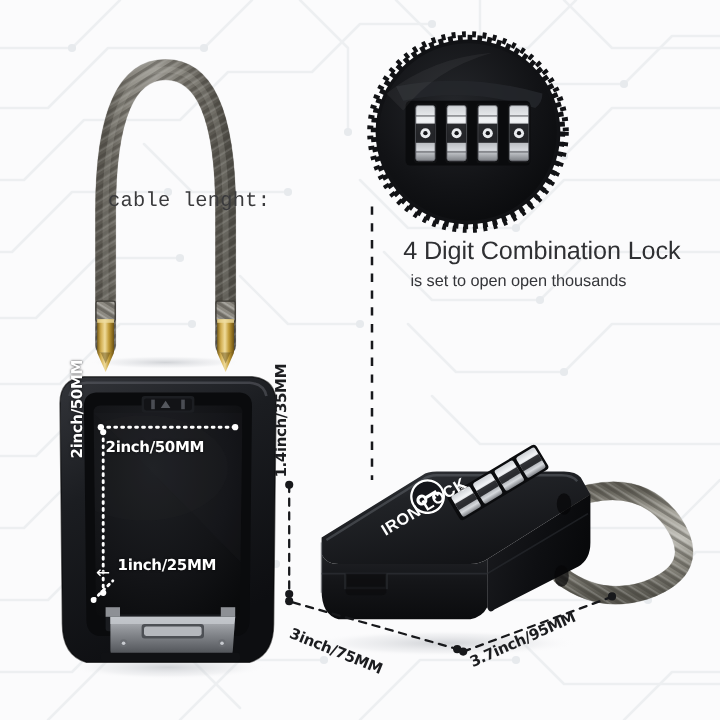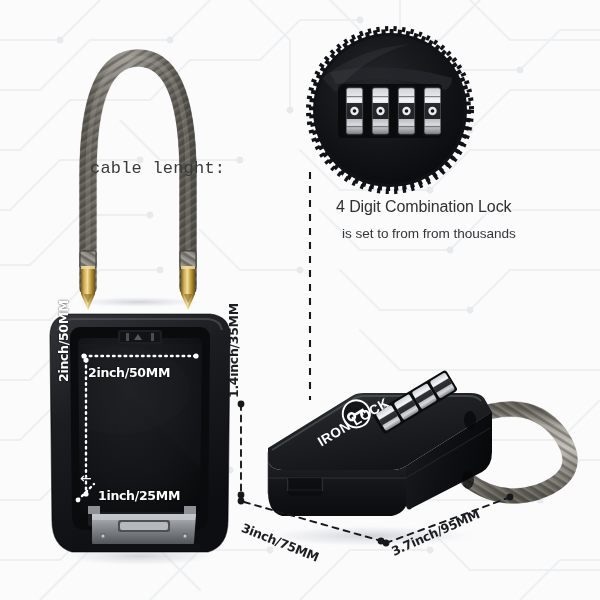--- a/index.html
+++ b/index.html
@@ -22,21 +22,21 @@
     left:90px;top:118px;width:160px;
     font-family:Liberation Mono, monospace;
     font-size:17px;color:#3a3a3c;line-height:1.35;
     letter-spacing:.2px;
     margin-top:40px;
   }
 
   
   #callout-head{
     left:336px;top:198px;width:250px;
-    font-size:16px;color:#2f3033;font-weight:400;
+    font-size:21px;color:#2f3033;font-weight:400;
     letter-spacing:-.1px;white-space:nowrap;
   }
   #callout-body{
     left:342px;top:224px;width:248px;
     font-size:13.6px;color:#35363a;line-height:1.45;
     letter-spacing:-.05px;
   }
   #callout-body div{white-space:nowrap;}
 
   
@@ -44,21 +44,21 @@
     color:#ffffff;font-weight:bold;font-size:12.5px;
     font-family:"DejaVu Sans", sans-serif;
     letter-spacing:-.3px;white-space:nowrap;
     text-shadow:0 0 2px rgba(0,0,0,.85);
   }
   #dim-top{left:88px;top:365px;}
   #dim-left{
     left:56px;top:382px;
     transform:rotate(-90deg);transform-origin:left top;
   }
-  #dim-depth{left:98px;top:488px;}
+  #dim-depth{left:98px;top:463px;}
 
   
   .dimlabel-d{
     color:#1c1d20;font-weight:bold;font-size:12.5px;
     font-family:"DejaVu Sans", sans-serif;
     letter-spacing:-.3px;white-space:nowrap;
   }
   #dim-height{
     left:226px;top:398px;
     transform:rotate(-90deg);transform-origin:left top;
@@ -461,21 +461,21 @@
 
 
 
 <div class="abs" id="cable-text">
   <div>cable lenght:</div>
 </div>
 
 <div class="abs" id="callout-head">4 Digit Combination Lock</div>
 
 <div class="abs" id="callout-body">
-  <div>is set to from from thousands</div>
+  <div>is set to open open thousands</div>
 </div>
 
 <div class="abs dimlabel-w" id="dim-top">2inch/50MM</div>
 
 <div class="abs dimlabel-w" id="dim-left">2inch/50MM</div>
 
 <div class="abs" id="depth-arrow">←</div>
 
 <div class="abs dimlabel-w" id="dim-depth">1inch/25MM</div>
 

